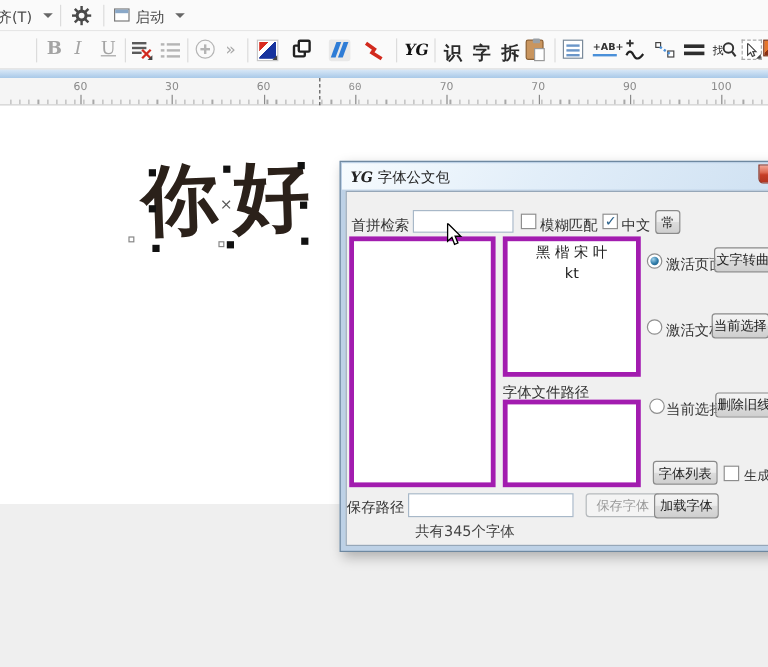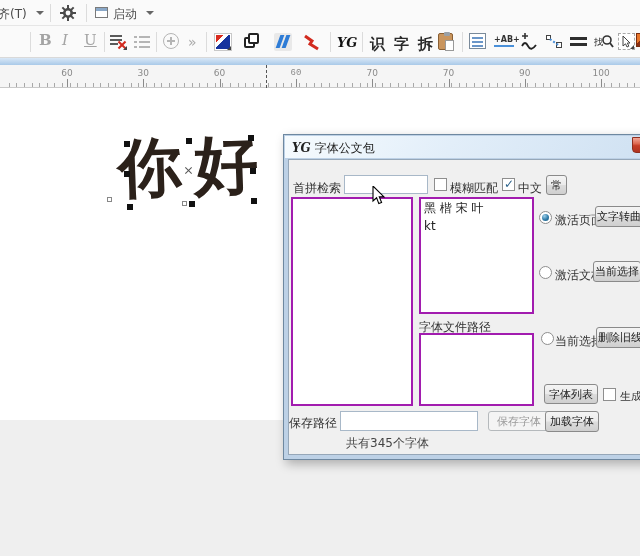--- a/index.html
+++ b/index.html
@@ -73,21 +73,21 @@
   .dlg-title{position:absolute;left:1px;top:1px;right:1px;height:22px;
              background:linear-gradient(125deg,#f6fbfe 0%,#e2eef9 45%,#cfe1f2 100%);}
   .dlg-title-text{position:absolute;left:7px;top:4px;font-size:12px;color:#222;white-space:nowrap;}
   .dlg-logo{font-style:italic;font-weight:bold;font-family:"DejaVu Serif",serif;margin-right:4px;}
   .dlg-close{position:absolute;top:2px;right:-14px;width:36px;height:16px;border:1px solid #8e2f1f;border-radius:0 0 4px 4px;
              background:linear-gradient(#f3a697 0%,#dd6a52 40%,#c63e27 55%,#b03420 100%);}
   .dlg-body{position:absolute;left:4px;top:24px;right:4px;bottom:4px;background:#f0f0f0;border:1px solid #96a7b8;}
 
   .dlg-label{position:absolute;font-size:12px;color:#333;white-space:nowrap;}
   .dlg-input{position:absolute;background:#fff;border:1px solid #a8b8c8;}
-  .listbox{position:absolute;background:#fff;border:2px solid #a21caf;overflow:hidden;}
+  .listbox{position:absolute;background:#fff;border:4px solid #a21caf;overflow:hidden;text-align:center;}
   .listbox .line{padding:1px 3px;font-size:12px;color:#222;white-space:nowrap;}
   .win-btn{position:absolute;background:linear-gradient(#f4f4f4 0%,#ebebeb 48%,#dcdcdc 52%,#cfcfcf 100%);
            border:1px solid #8a8a8a;border-radius:3px;font-size:11px;color:#222;text-align:center;
            display:flex;align-items:center;justify-content:center;white-space:nowrap;overflow:hidden;}
   .win-btn.disabled{background:#f4f4f4;border-color:#b5b9bc;color:#9a9a9a;}
   .chk{position:absolute;width:13px;height:13px;background:#fff;border:1px solid #8e8e8e;}
   .chk .mark{position:absolute;left:1px;top:-2px;font-size:12px;font-weight:bold;color:#2c628b;}
   .radio{position:absolute;width:13px;height:13px;border-radius:50%;background:#fff;border:1px solid #8e8e8e;}
   .radio .dot{position:absolute;left:2px;top:2px;width:7px;height:7px;border-radius:50%;
               background:radial-gradient(circle at 35% 30%,#9fd0ea,#2f7ba8 55%,#1c5a80);}

